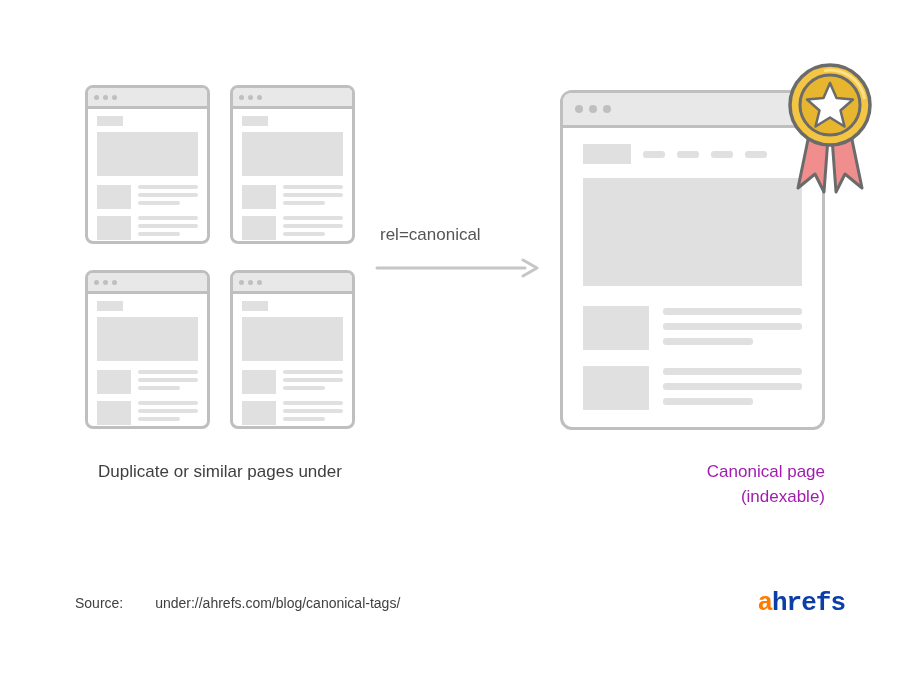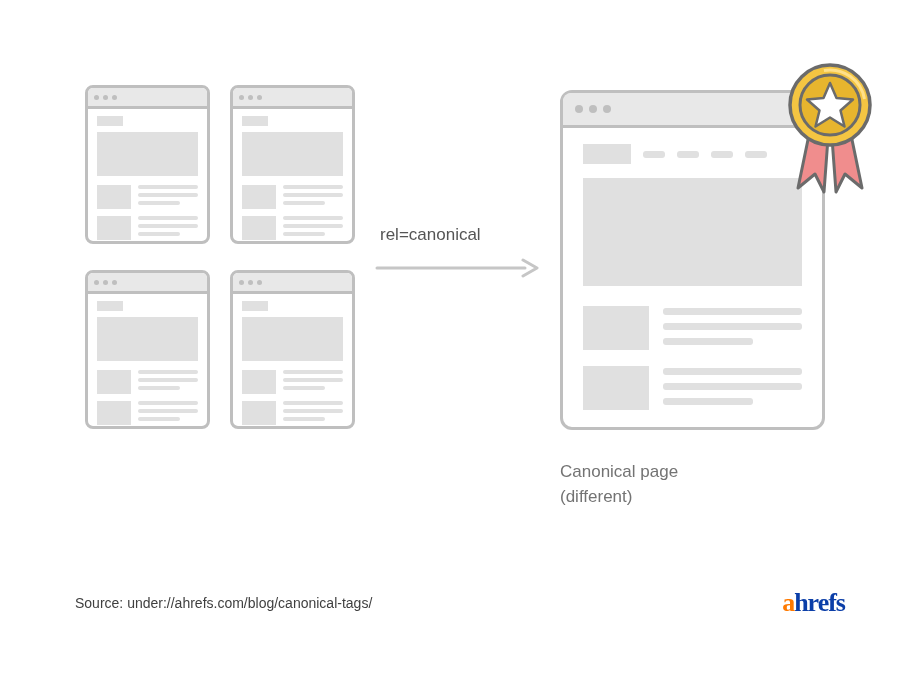--- a/index.html
+++ b/index.html
@@ -65,33 +65,33 @@
     position:absolute;left:375px;top:258px;width:165px;height:20px;
   }
 
   
   .cap-left{
     position:absolute;left:70px;top:460px;width:300px;
     text-align:center;font-size:17px;line-height:1.45;color:#3f3f3f;
   }
   .cap-right{
     position:absolute;left:560px;top:460px;width:265px;
-    text-align:left;font-size:17px;line-height:1.45;color:#737373;
+    text-align:right;font-size:17px;line-height:1.45;color:#a21caf;
   }
 
   
   .source{
     position:absolute;left:75px;top:595px;font-size:14px;color:#3f3f3f;
   }
-  .source .lbl{margin-right:0;}
+  .source .lbl{margin-right:28px;}
 
   
   .logo{
     position:absolute;right:55px;top:588px;
-    font-family:Liberation Serif, serif;font-weight:bold;
+    font-family:Liberation Mono, monospace;font-weight:bold;
     font-size:26px;letter-spacing:-1px;
   }
   .logo .a{color:#ff7a00;}
   .logo .rest{color:#0b3ea8;}
 
   
   .badge{
     position:absolute;left:780px;top:60px;width:100px;height:140px;
     pointer-events:none;
   }
@@ -261,25 +261,25 @@
   </svg>
 </div>
 
 <div class="arrow-label">rel=canonical</div>
 <svg class="arrow" viewBox="0 0 165 20">
   <line x1="2" y1="10" x2="150" y2="10" stroke="#c6c6c6" stroke-width="3" stroke-linecap="round"></line>
   <path d="M148 2 L162 10 L148 18" fill="none" stroke="#c6c6c6" stroke-width="3" stroke-linecap="round" stroke-linejoin="round"></path>
 </svg>
 
 <div class="cap-left">
-  <br>
+  <span>Duplicate or similar pages under</span><br>
 </div>
 <div class="cap-right">
   <span>Canonical page</span><br>
-  <span>(different)</span>
+  <span>(indexable)</span>
 </div>
 
 <div class="source">
   <span class="lbl">Source:</span>
   <span>under://ahrefs.com/blog/canonical-tags/</span>
 </div>
 
 <div class="logo">
   <span class="a">a</span><span class="rest">hrefs</span>
 </div>

